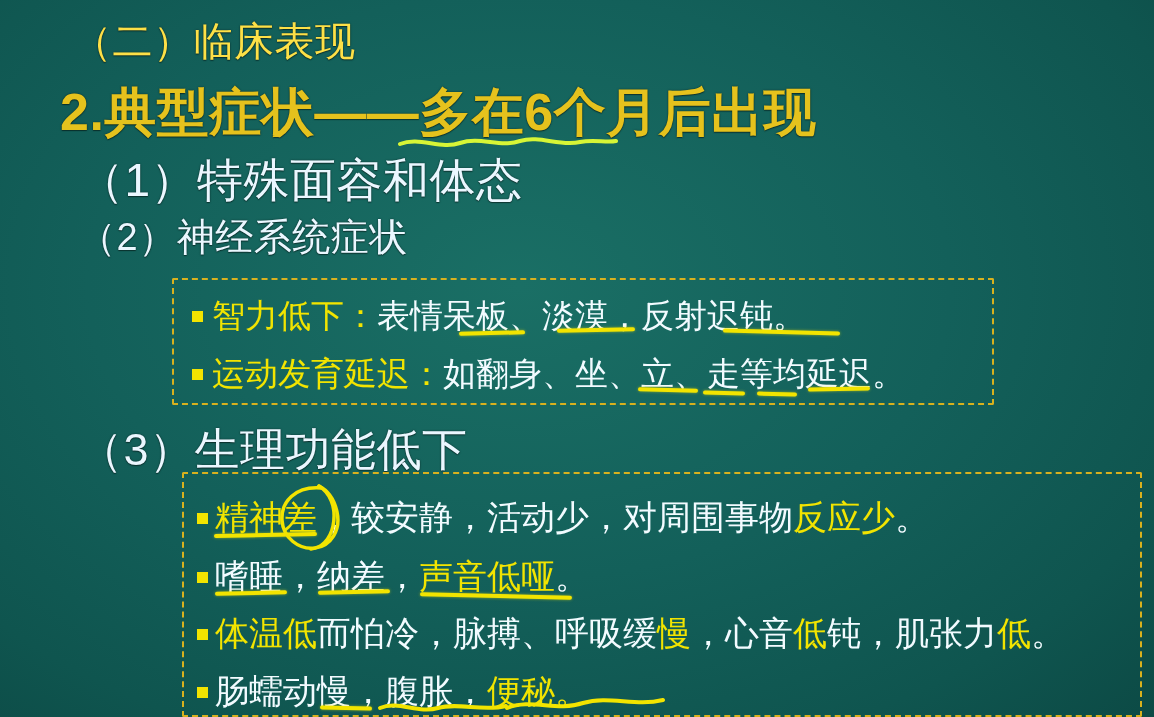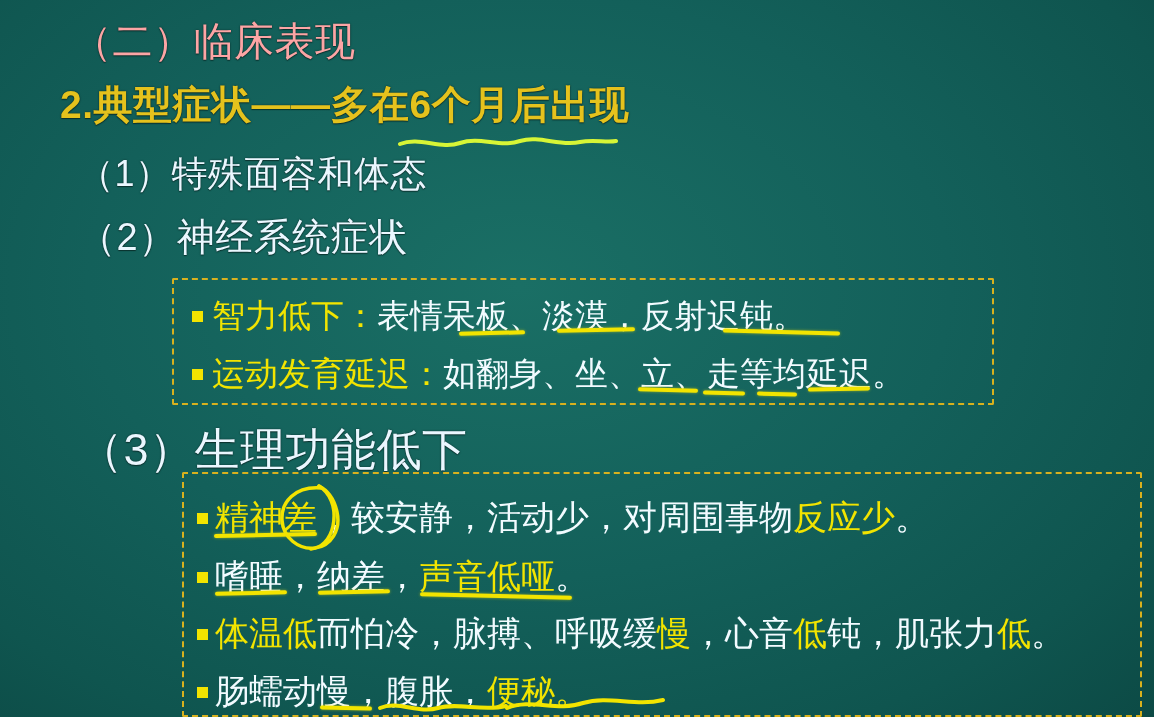--- a/index.html
+++ b/index.html
@@ -19,23 +19,23 @@
   .txt{
     position:absolute;
     white-space:nowrap;
     letter-spacing:0.5px;
     text-shadow:0 0 2px rgba(0,0,0,.55), 0 1px 1px rgba(0,0,0,.4);
   }
   .white{color:#f2fbff;}
   .yellow{color:#f2e400;margin-top:32px;}
 
   
-  #h-title{left:72px;top:14px;font-size:40px;color:#fca5a5;}
-  #h-sub{left:60px;top:78px;font-size:39px;color:#e5c21d;font-weight:bold;}
-  #l-p1{left:78px;top:150px;font-size:36px;color:#eaf7ff;}
+  #h-title{left:72px;top:14px;font-size:40px;color:#fde047;}
+  #h-sub{left:60px;top:78px;font-size:52px;color:#e5c21d;font-weight:bold;}
+  #l-p1{left:78px;top:150px;font-size:46px;color:#eaf7ff;}
   #l-p2{left:78px;top:212px;font-size:38px;color:#eaf7ff;text-align:right;}
   #l-p3{left:78px;top:420px;font-size:45px;color:#eaf7ff;}
 
   
   .dbox{
     position:absolute;
     border:2px dashed #d8b11e;
     border-radius:2px;
     box-sizing:border-box;
   }

